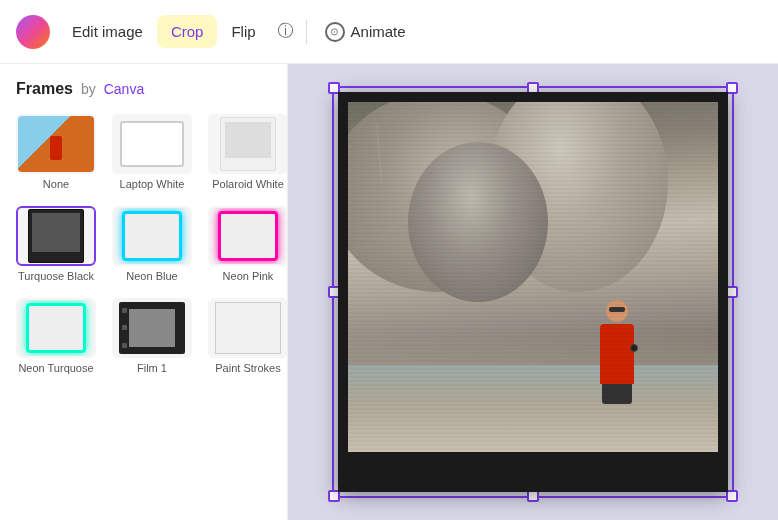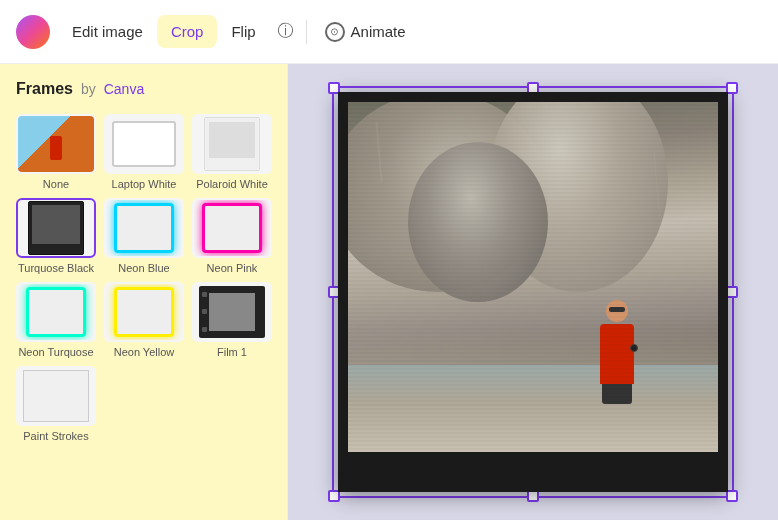--- a/index.html
+++ b/index.html
@@ -93,21 +93,21 @@
     
     .main {
       display: flex;
       flex: 1;
       overflow: hidden;
     }
 
     
     .left-panel {
       width: 288px;
-      background: #fef9c3;
+      background: #ffffff;
       flex-shrink: 0;
       overflow-y: auto;
       padding: 16px;
       border-right: 1px solid #eee;
     }
     .panel-header {
       display: flex;
       align-items: center;
       gap: 8px;
       margin-bottom: 16px;
@@ -124,21 +124,21 @@
     .canva-link {
       color: #7c3aed;
       text-decoration: none;
       font-size: 14px;
     }
 
     
     .frames-grid {
       display: grid;
       grid-template-columns: repeat(3, 1fr);
-      gap: 8px;
+      gap: 16px;
     }
     .frame-item {
       display: flex;
       flex-direction: column;
       align-items: center;
       gap: 4px;
       cursor: pointer;
     }
     .frame-thumb {
       width: 80px;
@@ -541,26 +541,20 @@
         <span class="frame-label">Neon Pink</span>
       </div>
 
       <div class="frame-item">
         <div class="frame-thumb">
           <div class="frame-neon-turquoise"></div>
         </div>
         <span class="frame-label">Neon Turquose</span>
       </div>
 
-      <div class="frame-item">
-        <div class="frame-thumb">
-          <div class="frame-neon-yellow"></div>
-        </div>
-        <span class="frame-label">Neon Yellow</span>
-      </div>
 
       <div class="frame-item">
         <div class="frame-thumb">
           <div class="frame-film">
             <div class="frame-film-holes">
               <div class="film-hole"></div>
               <div class="film-hole"></div>
               <div class="film-hole"></div>
             </div>
             <div class="frame-film-inner"></div>

